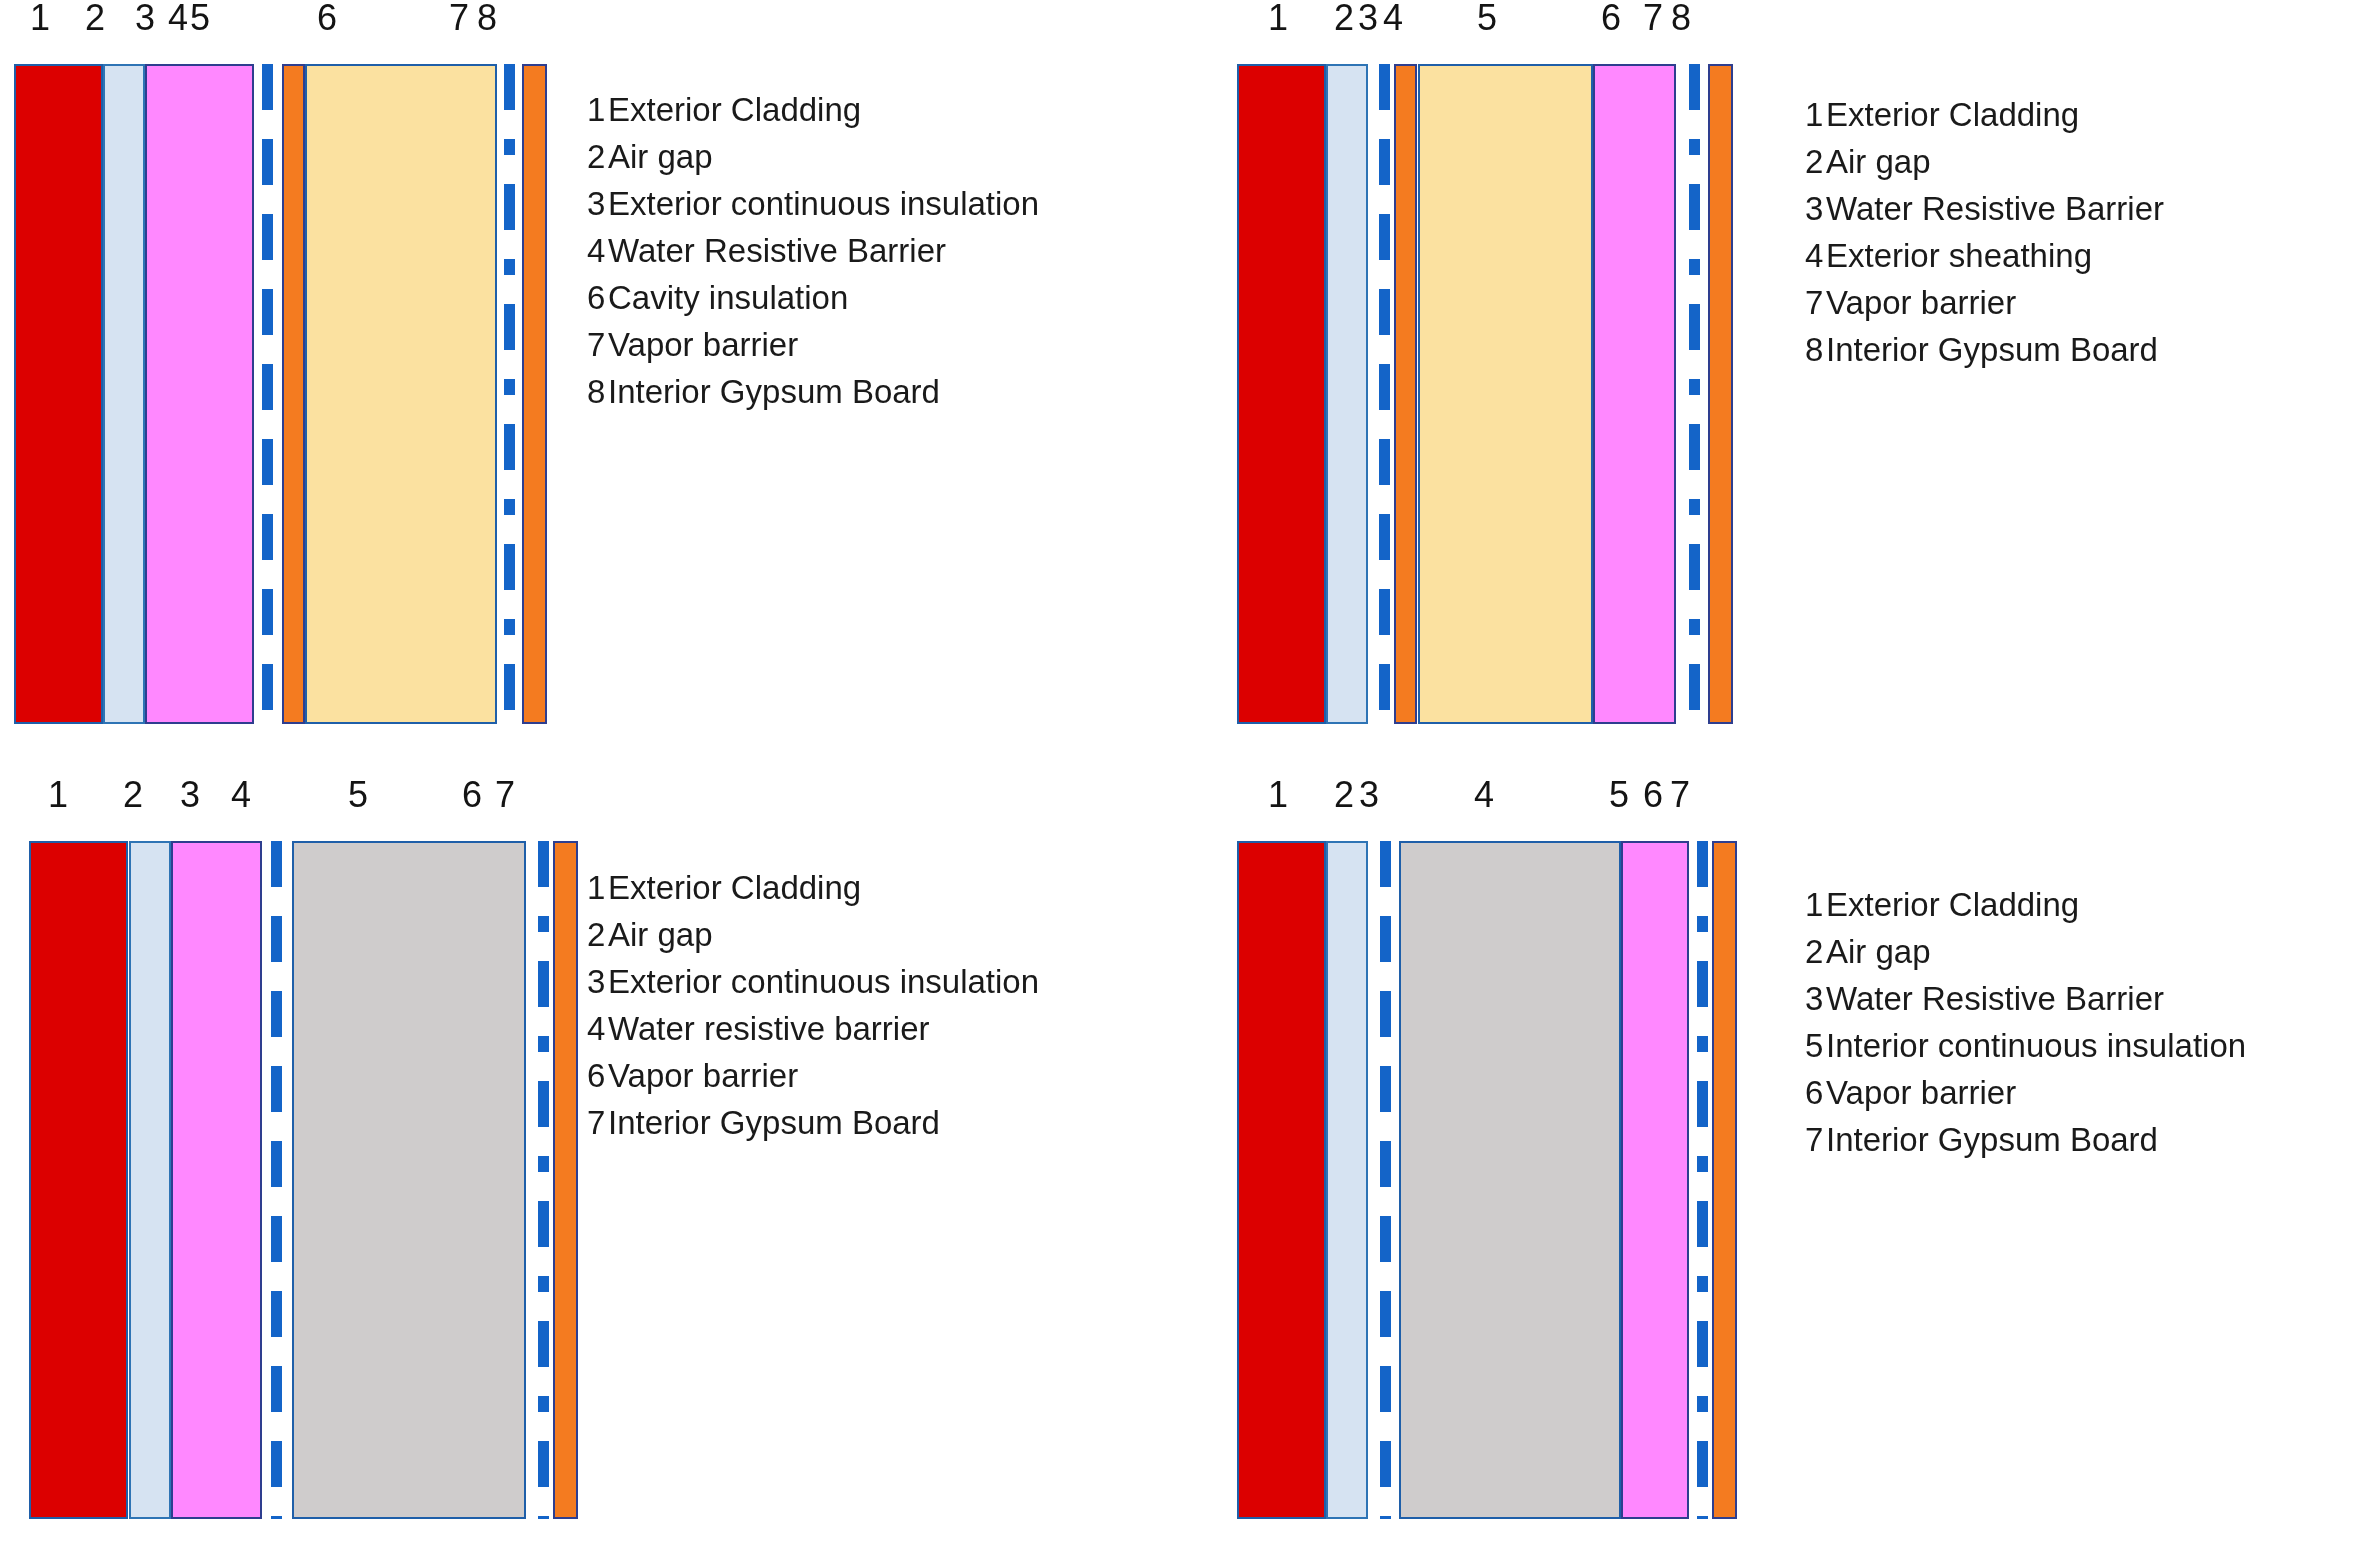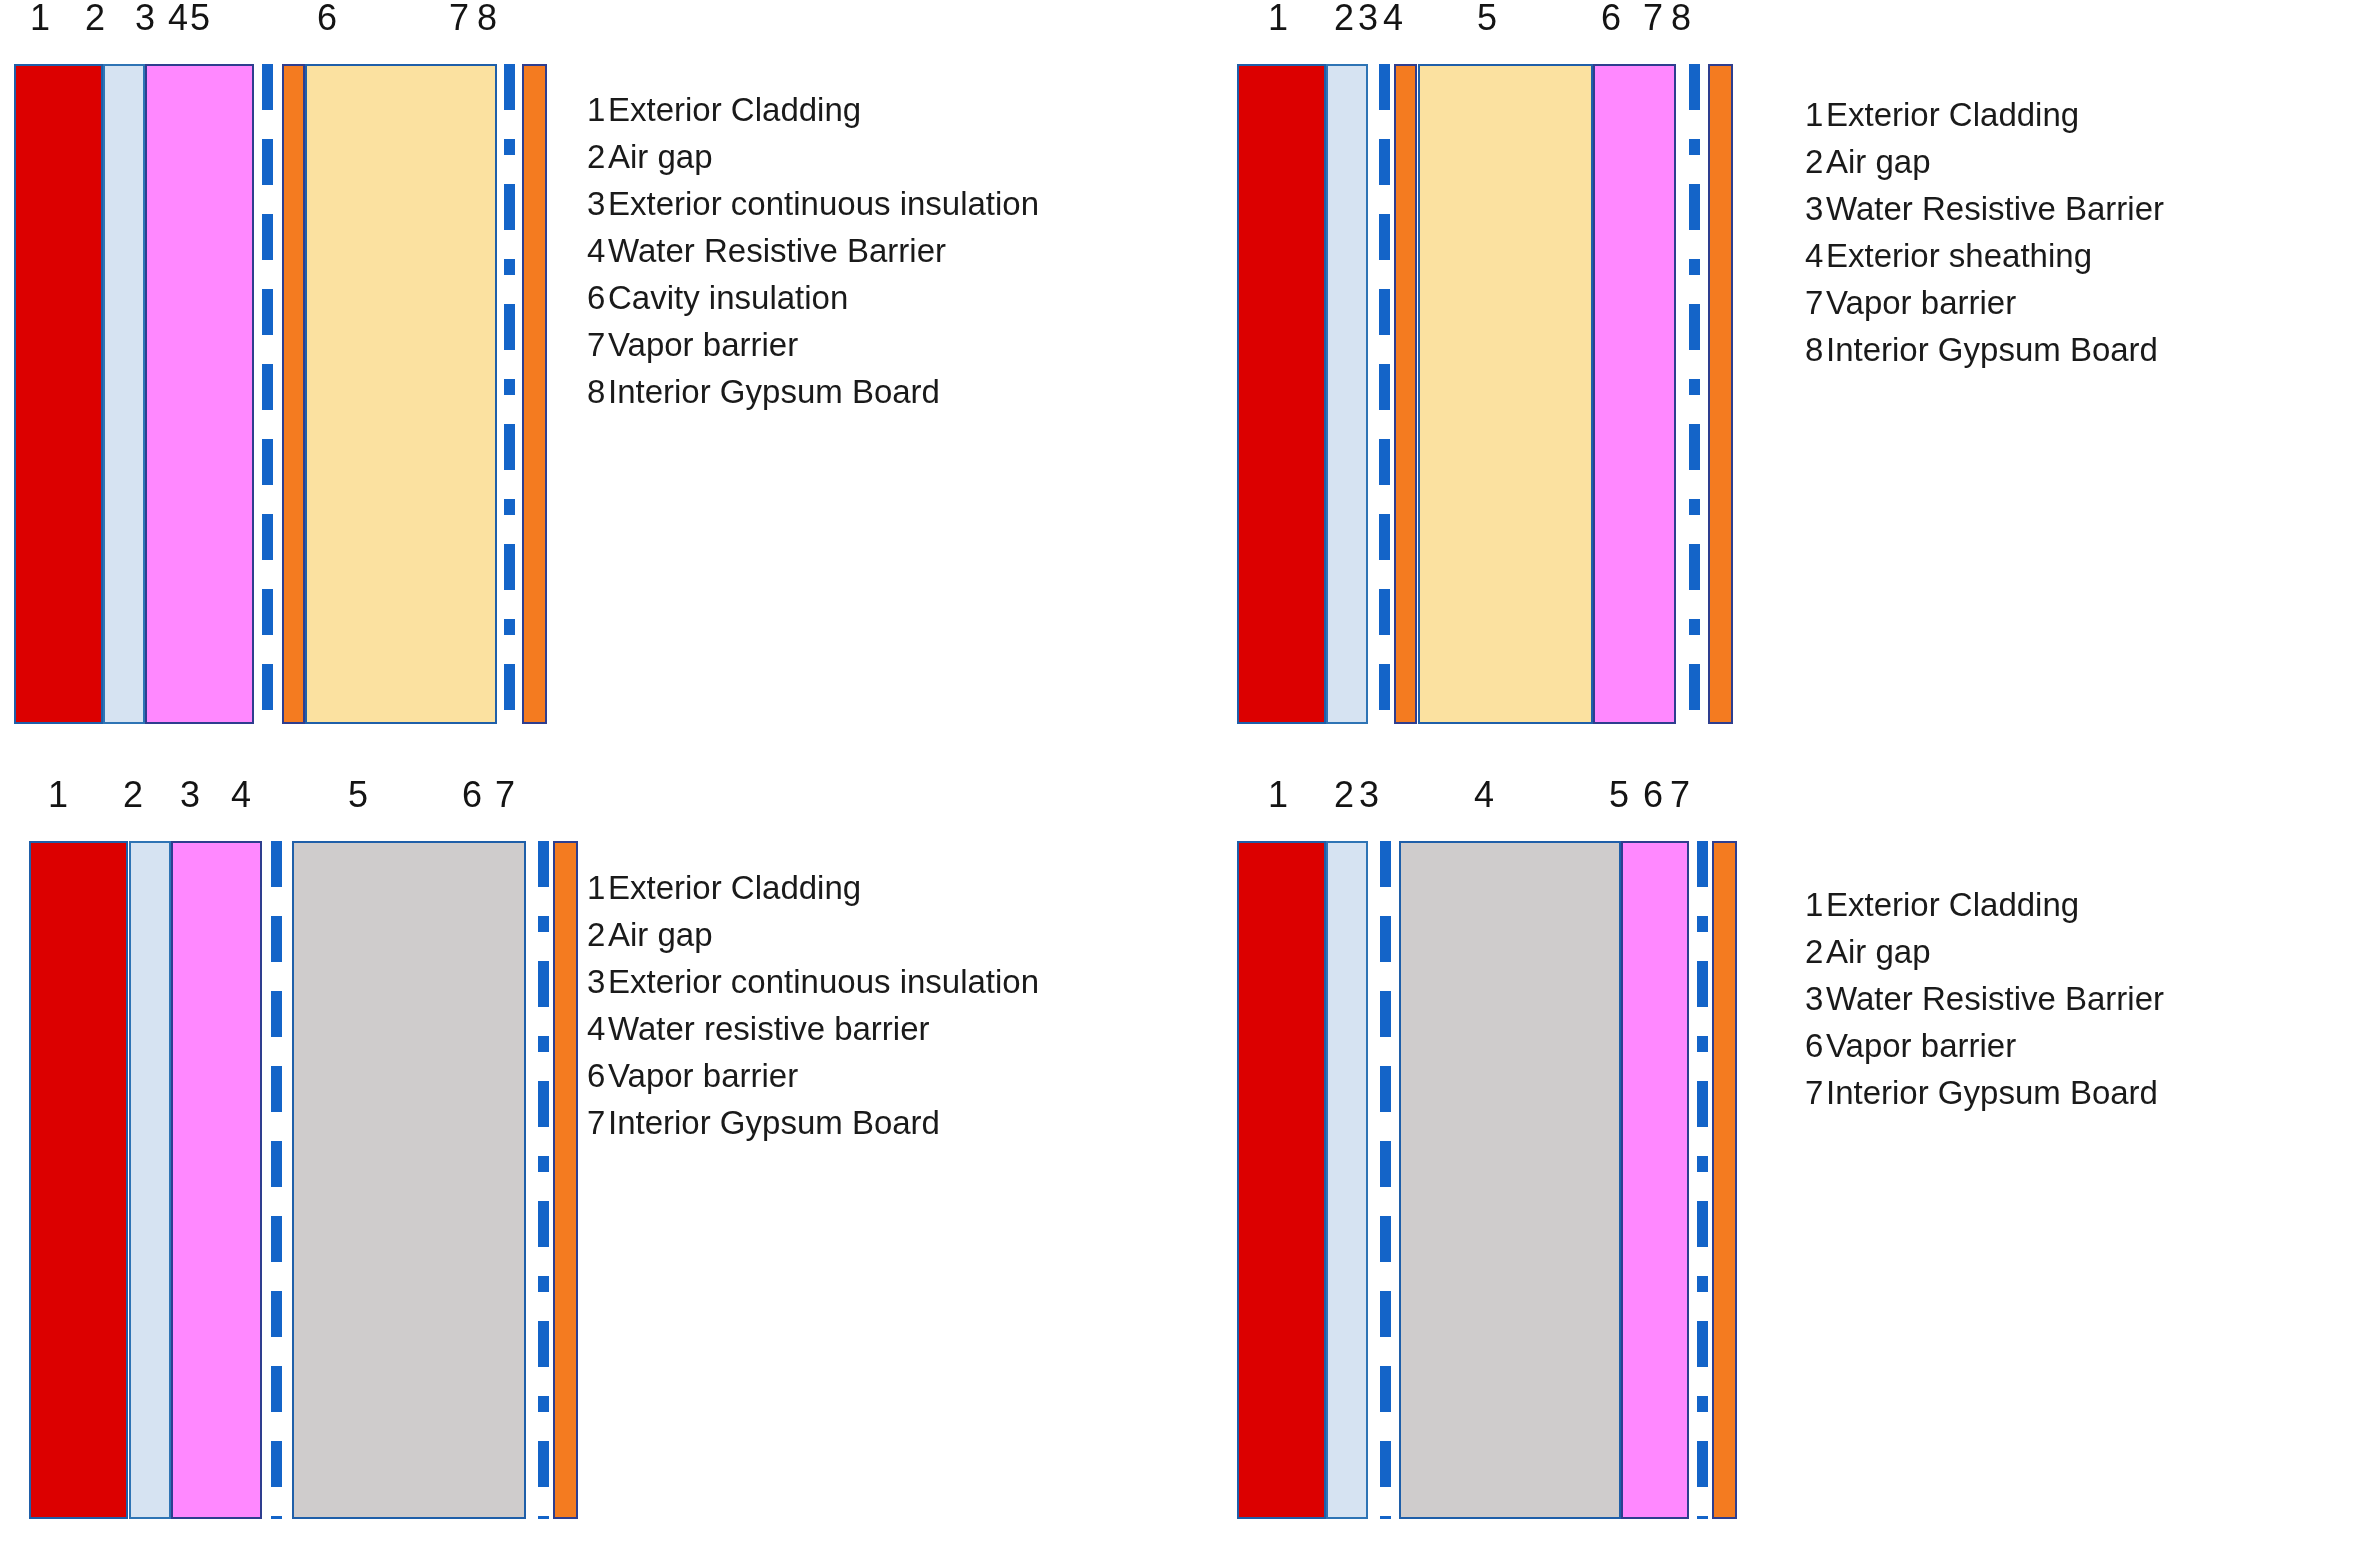--- a/index.html
+++ b/index.html
@@ -225,16 +225,17 @@
       <div class="layer gray solid" style="left: 181px; width: 222px;"></div>
       <div class="layer pink solid" style="left: 403px; width: 68px;"></div>
       <div class="layer dashdotline" style="left: 479px; width: 10.5px;"></div>
       <div class="layer orange solid" style="left: 494px; width: 24.5px;"></div>
     </div>
 </div>
 <div class="legend" id="legend-4">
     <div class="legend-row"><span class="legend-num">1</span><span>Exterior Cladding</span></div>
     <div class="legend-row"><span class="legend-num">2</span><span>Air gap</span></div>
     <div class="legend-row"><span class="legend-num">3</span><span>Water Resistive Barrier</span></div>
+    <div class="legend-row"><span class="legend-num">5</span><span>Interior continuous insulation</span></div>
     <div class="legend-row"><span class="legend-num">6</span><span>Vapor barrier</span></div>
     <div class="legend-row"><span class="legend-num">7</span><span>Interior Gypsum Board</span></div>
   </div>
 
 
 </body></html>

